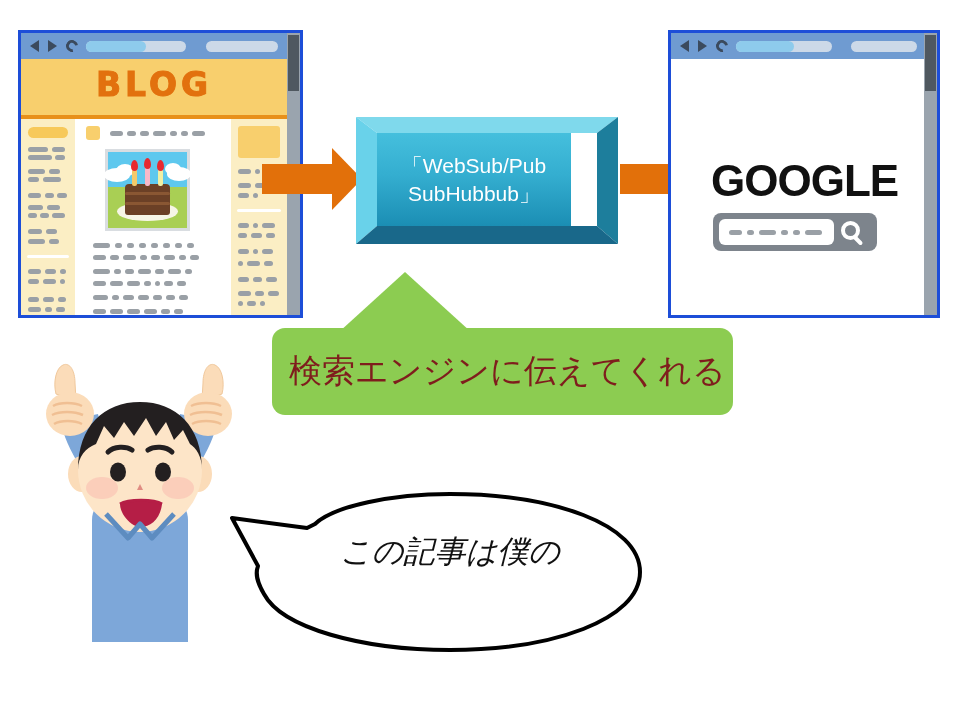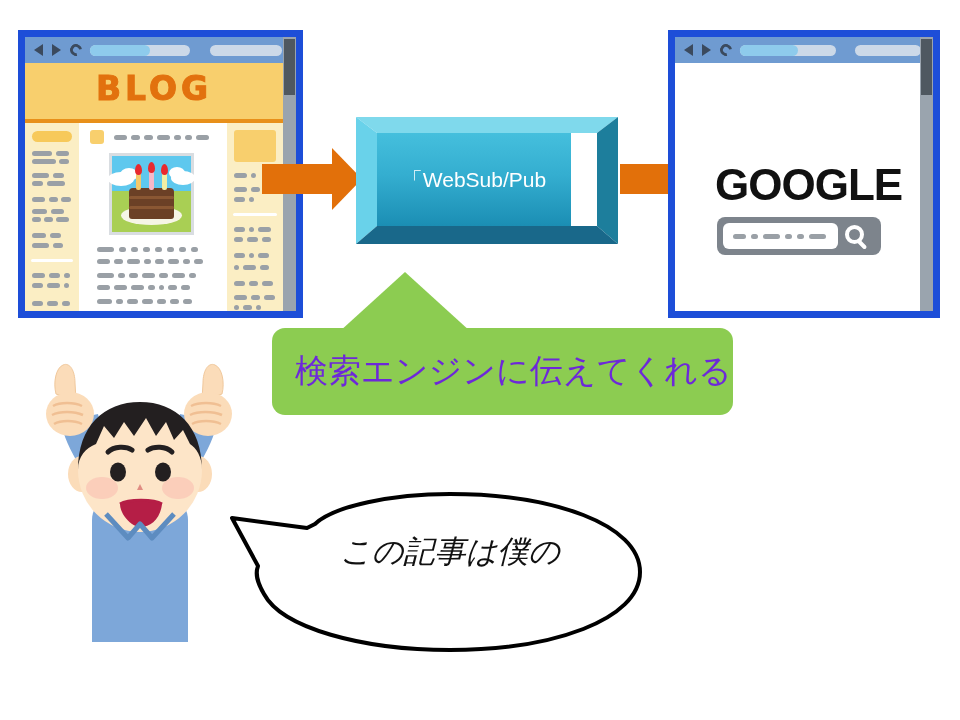--- a/index.html
+++ b/index.html
@@ -7,21 +7,21 @@
   body{
     width:960px;height:720px;
     background:#ffffff;
     font-family:"Liberation Sans","DejaVu Sans",sans-serif;
     overflow:hidden;
     position:relative;
   }
   .stage{position:absolute;left:0;top:0;width:960px;height:720px;}
 
   
-  .browser{position:absolute;background:#bef264;border:7px solid #1d4ed8;box-sizing:border-box;}
+  .browser{position:absolute;background:#bef264;border:3px solid #1d4ed8;box-sizing:border-box;}
   .browser-titlebar{position:absolute;left:0;top:0;right:0;height:26px;background:#6f9bd1;}
   .tb-nav{position:absolute;top:7px;height:12px;}
   .tri-left{width:0;height:0;border-top:6px solid transparent;border-bottom:6px solid transparent;border-right:9px solid #3b4a5e;}
   .tri-right{width:0;height:0;border-top:6px solid transparent;border-bottom:6px solid transparent;border-left:9px solid #3b4a5e;}
   .reload{width:12px;height:12px;border:3px solid #3b4a5e;border-radius:50%;border-right-color:transparent;box-sizing:border-box;transform:rotate(35deg);}
   .tb-bar{position:absolute;top:8px;height:11px;border-radius:6px;background:#ccd9e8;}
   .tb-bar .fill{position:absolute;left:0;top:0;bottom:0;width:60%;border-radius:6px;background:#8ecbec;}
   .scrollbar-track{position:absolute;top:0;right:0;bottom:0;width:13px;background:#9aa4ae;}
   .scrollbar-thumb{position:absolute;top:2px;left:1px;width:11px;height:56px;background:#4f5860;}
 
@@ -68,21 +68,21 @@
   .teal-box{position:absolute;}
   .teal-face{position:absolute;left:21px;top:16px;right:21px;bottom:18px;
       background:linear-gradient(180deg,#45bfdd 0%,#34aed0 45%,#1b8eb4 100%);
       display:flex;align-items:center;justify-content:center;}
   .teal-label{color:#ffffff;font-size:21px;line-height:1.3;text-align:center;
       font-family:"Liberation Sans","DejaVu Sans",sans-serif;}
 
   
   .callout{position:absolute;background:#8ccc51;border-radius:13px;
       display:flex;align-items:center;}
-  .callout-text{color:#6d28d9;font-size:33px;white-space:nowrap;padding-left:23px;
+  .callout-text{color:#7f1d1d;font-size:33px;white-space:nowrap;padding-left:17px;
       font-family:"DejaVu Sans","Liberation Sans",sans-serif;}
   .callout-tail{position:absolute;width:0;height:0;
       border-left:66px solid transparent;border-right:66px solid transparent;
       border-bottom:60px solid #8ccc51;}
 
   
   .bubble-wrap{position:absolute;}
   .bubble-text{position:absolute;text-align:center;color:#111111;font-size:31px;line-height:1.28;
       font-family:"DejaVu Sans","Liberation Sans",sans-serif;white-space:nowrap;}
 
@@ -270,20 +270,21 @@
   <div class="teal-box" style="left:356px;top:117px;width:236px;height:127px;">
     <svg width="262" height="127" style="position:absolute;left:0;top:0;">
       <polygon points="0,0 262,0 241,16 21,16" fill="#7fd9ec"></polygon>
       <polygon points="0,0 21,16 21,109 0,127" fill="#69d2ea"></polygon>
       <polygon points="262,0 262,127 241,109 241,16" fill="#1d7e9c"></polygon>
       <polygon points="0,127 21,109 241,109 262,127" fill="#19688a"></polygon>
     </svg>
     <div class="teal-face">
       <div class="teal-label">
         <span>「WebSub/Pub</span><br>
+        <span>SubHubbub」</span>
       </div>
     </div>
   </div>
 
   <div class="arrow" style="left:620px;top:148px;width:100px;height:62px;">
     <div class="shaft" style="left:0;top:16px;width:70px;height:30px;"></div>
     <div class="head" style="left:70px;top:0;border-top:31px solid transparent;border-bottom:31px solid transparent;"></div>
   </div>
 
   <div class="browser" style="left:668px;top:30px;width:272px;height:288px;">

